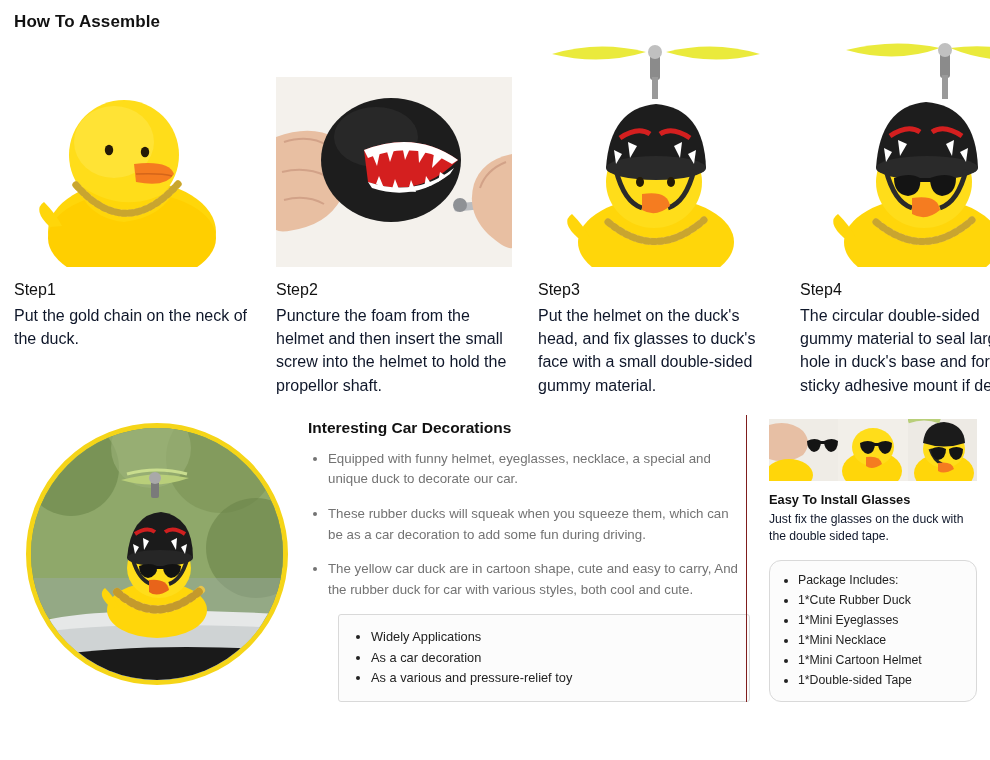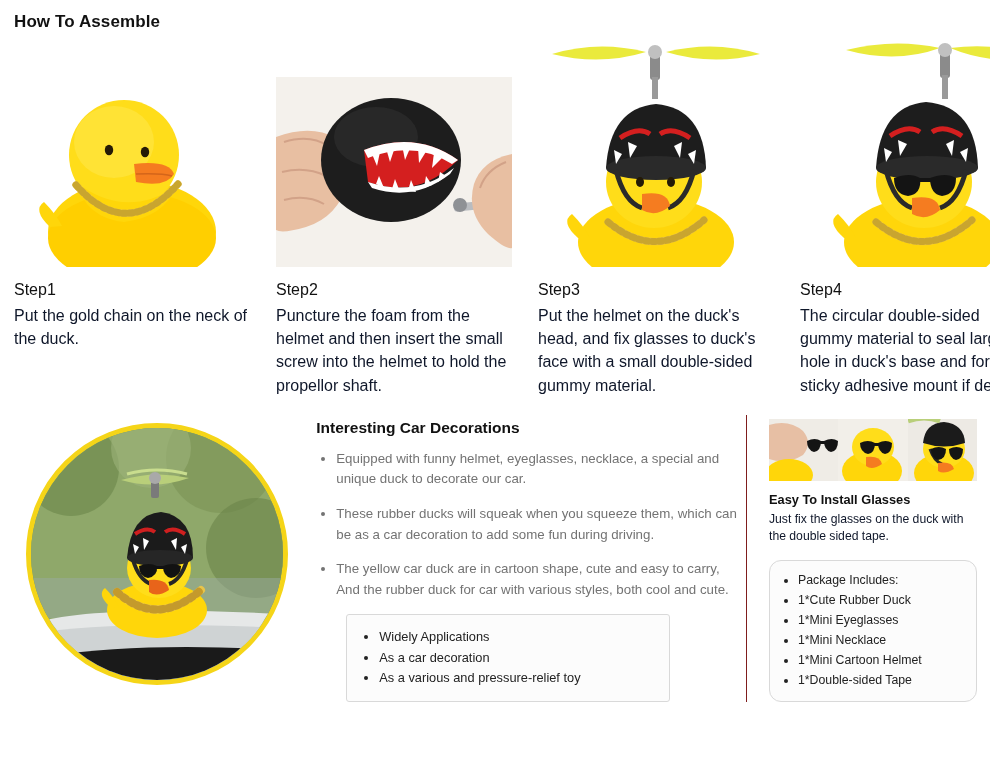--- a/index.html
+++ b/index.html
@@ -383,21 +383,21 @@
     </div>
   </div>
 
   <div class="text-col">
     <div class="section-title">Interesting Car Decorations</div>
     <ul class="bullets">
       <li>Equipped with funny helmet, eyeglasses, necklace, a special and unique duck to decorate our car.</li>
       <li>These rubber ducks will squeak when you squeeze them, which can be as a car decoration to add some fun during driving.</li>
       <li>The yellow car duck are in cartoon shape, cute and easy to carry, And the rubber duck for car with various styles, both cool and cute.</li>
     </ul>
-    <div class="apps-box" style="margin-left:30px;width:324px;">
+    <div class="apps-box" style="margin-left:30px;width:412px;">
       <ul>
         <li>Widely Applications</li>
         <li>As a car decoration</li>
         <li>As a various and pressure-relief toy</li>
       </ul>
     </div>
   </div>
 
   <div class="right-col">
     <div class="glasses-strip">

